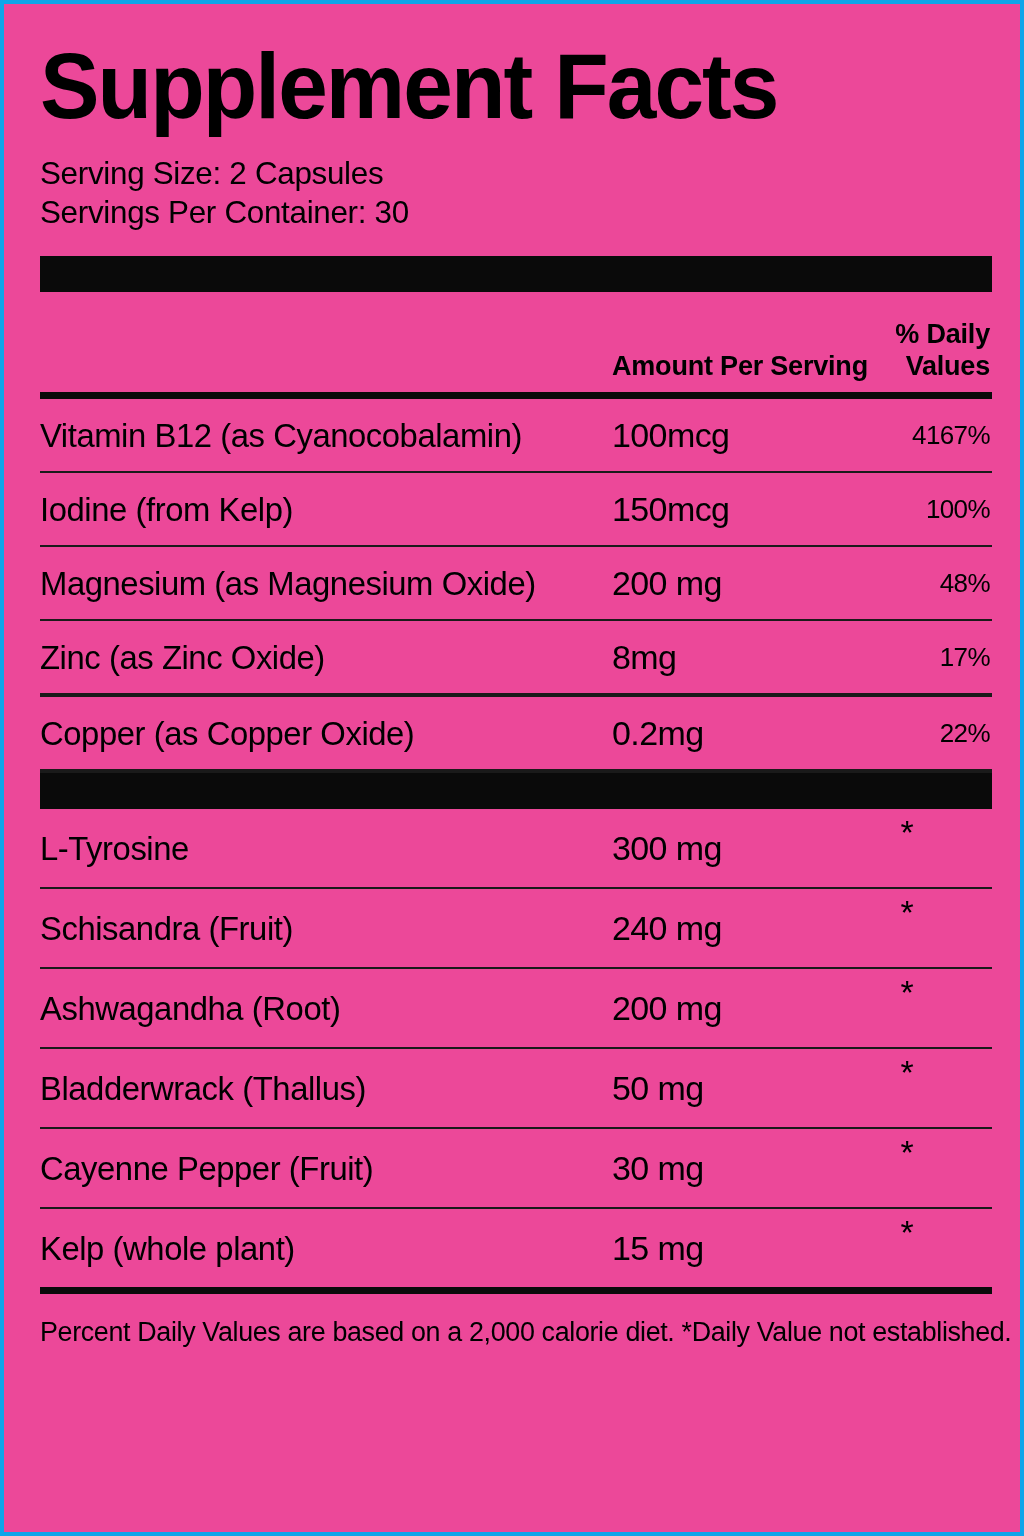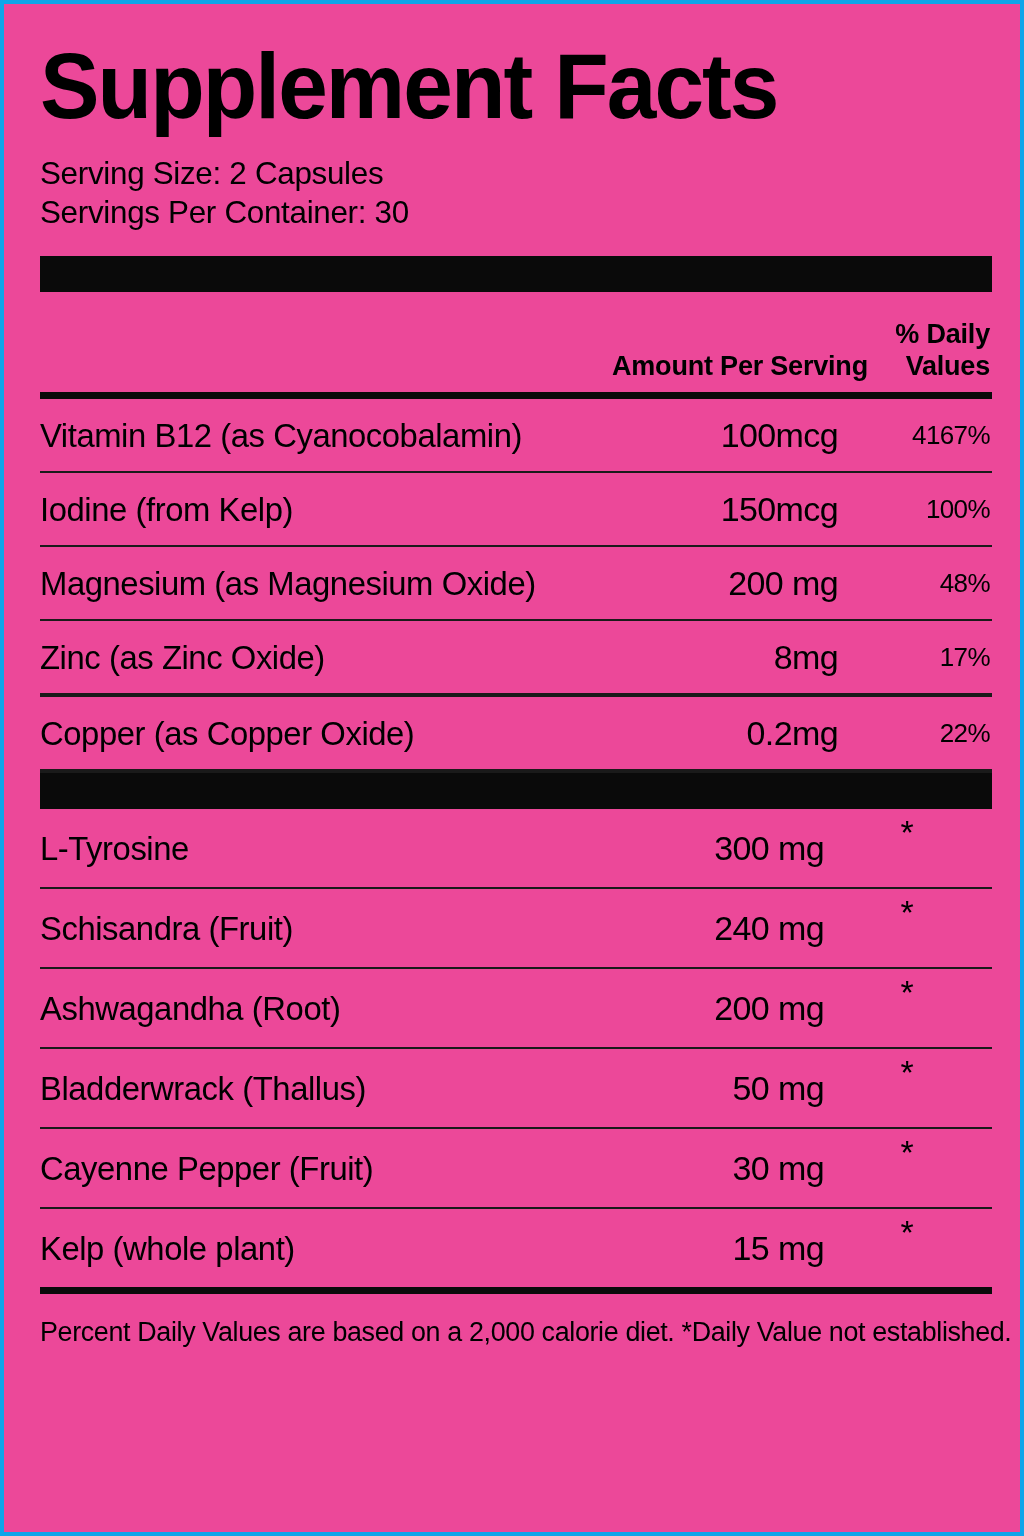--- a/index.html
+++ b/index.html
@@ -102,21 +102,21 @@
   }
   .ing-name {
     font-size: 34px;
     letter-spacing: -0.45px;
     white-space: nowrap;
     transform: scaleX(0.965);
     transform-origin: left center;
   }
   .ing-amt {
     font-size: 34px;
-    text-align: right;
+    text-align: left;
     letter-spacing: -0.6px;
     white-space: nowrap;
     padding-right: 4px !important;
   }
   .ing-dv {
     font-size: 26px;
     text-align: right;
     letter-spacing: -0.6px;
     white-space: nowrap;
     padding-right: 2px !important;

